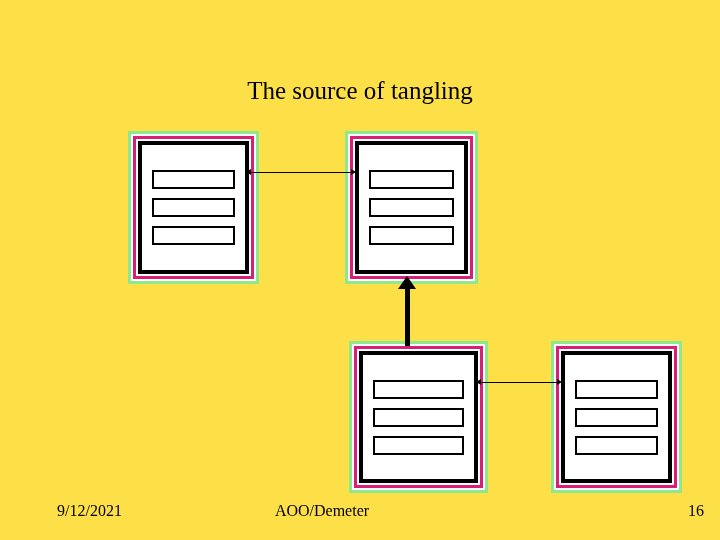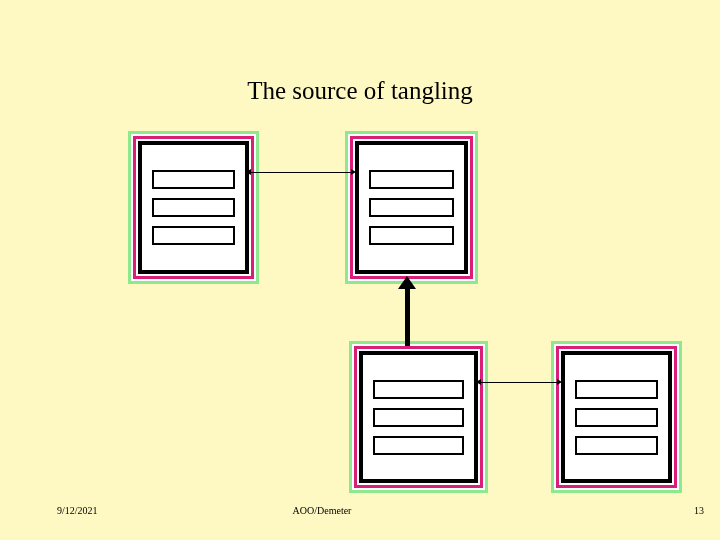--- a/index.html
+++ b/index.html
@@ -4,21 +4,21 @@
 <style>
   html, body {
     margin: 0;
     padding: 0;
     background: #ffffff;
   }
   #slide {
     position: relative;
     width: 720px;
     height: 540px;
-    background: #fef9c3;
+    background: #fde047;
     overflow: hidden;
     font-family: "Liberation Serif", "DejaVu Serif", serif;
     color: #000000;
   }
 
   
   .slide-title {
     position: absolute;
     left: 0;
     top: 76px;
@@ -108,21 +108,21 @@
     height: 0;
     border-top: 3px solid transparent;
     border-bottom: 3px solid transparent;
   }
   .tick.left  { border-right: 5px solid #000000; }
   .tick.right { border-left: 5px solid #000000; }
 
   
   .footer-item {
     position: absolute;
-    font-size: 10px;
+    font-size: 16px;
     line-height: 14px;
     color: #000000;
     font-family: "Liberation Serif", "DejaVu Serif", serif;
     white-space: nowrap;
   }
   #footer-date   { left: 57px;  top: 504px; }
   #footer-center { left: 0;     top: 504px; width: 644px; text-align: center; }
   #footer-page   { left: 0;     top: 504px; width: 704px; text-align: right; }
 </style>
 </head>
@@ -179,15 +179,15 @@
   <div class="conn-v-thick" style="left:405px; top:288px; height:58px;"></div>
   <div class="arrowhead-up" style="left:398px; top:276px;"></div>
 
   <div class="conn-h" style="left:480px; top:382px; width:80px;"></div>
   <div class="tick left" style="left:476px; top:379px;"></div>
   <div class="tick right" style="left:557px; top:379px;"></div>
 
 
   <div id="footer-date" class="footer-item">9/12/2021</div>
   <div id="footer-center" class="footer-item">AOO/Demeter</div>
-  <div id="footer-page" class="footer-item">13</div>
+  <div id="footer-page" class="footer-item">16</div>
 
 </div>
 
 </body></html>

